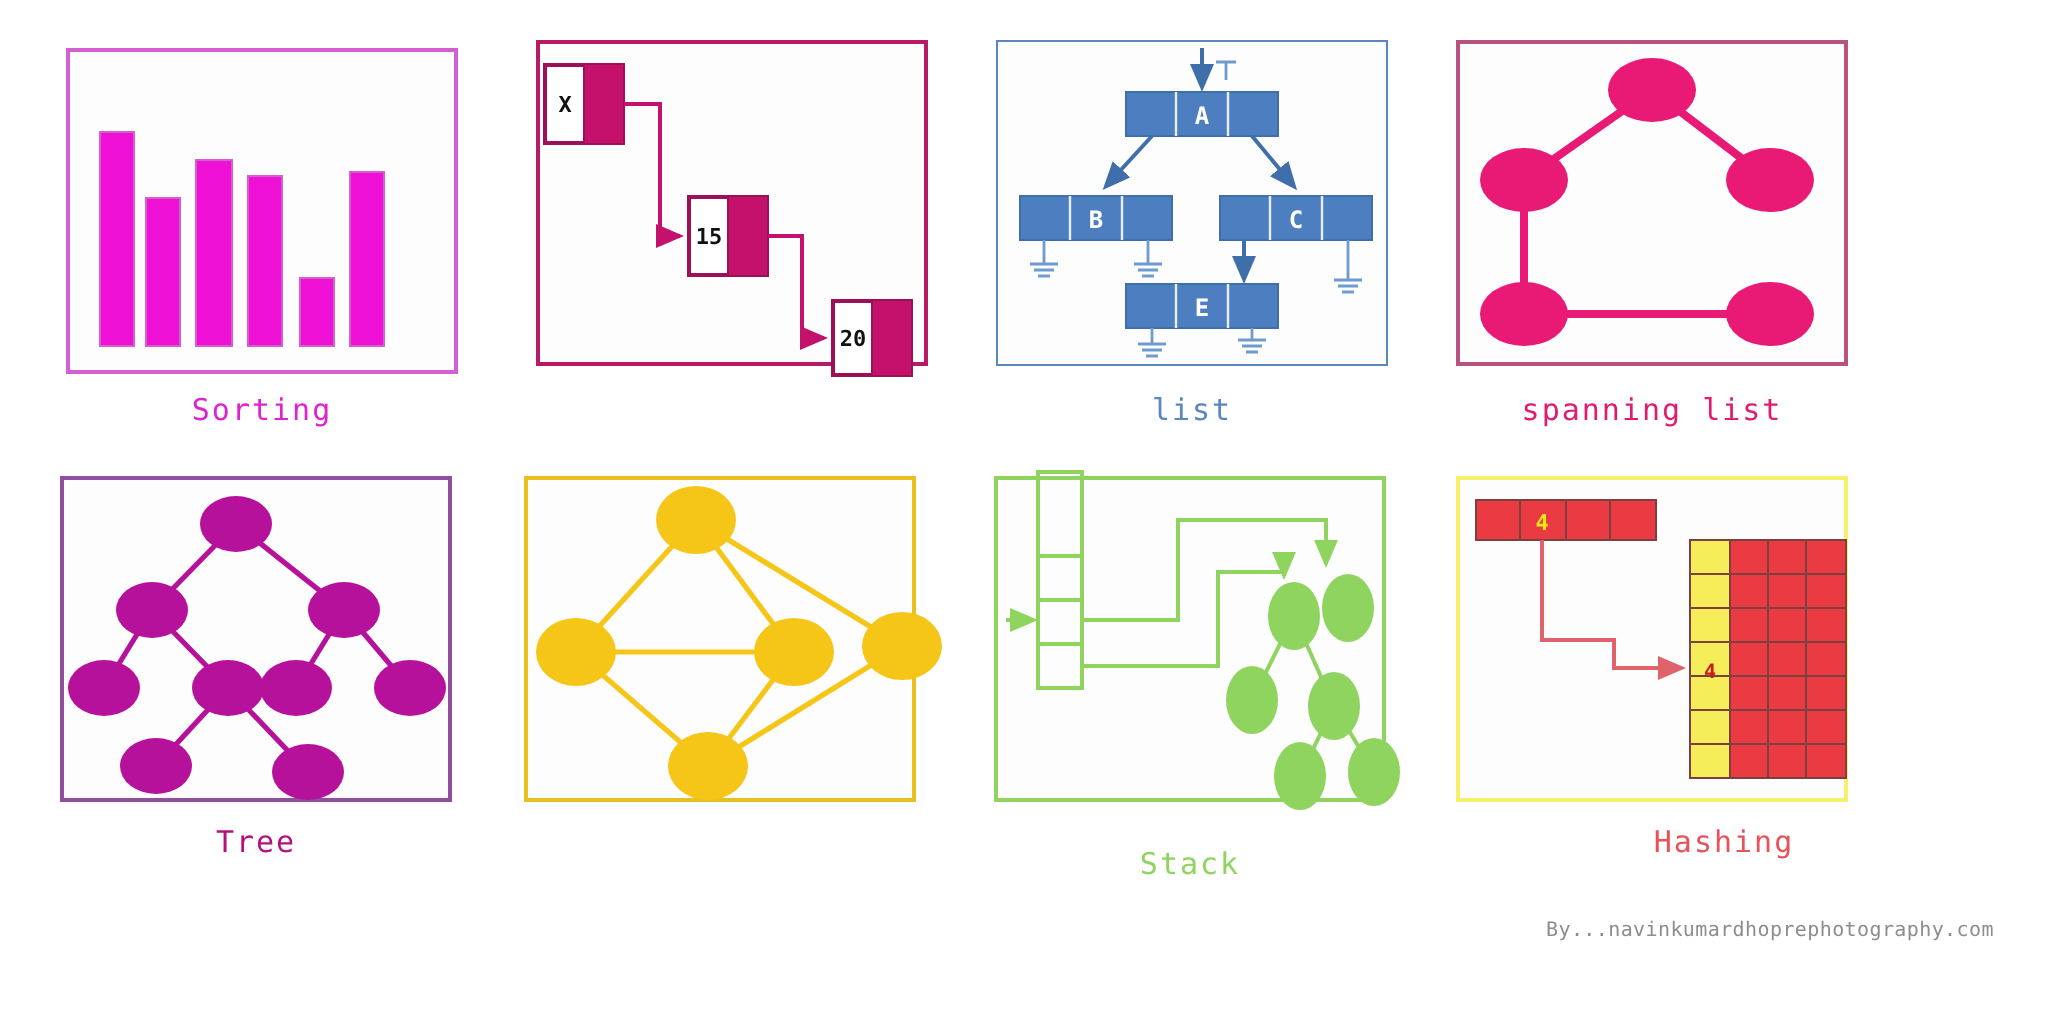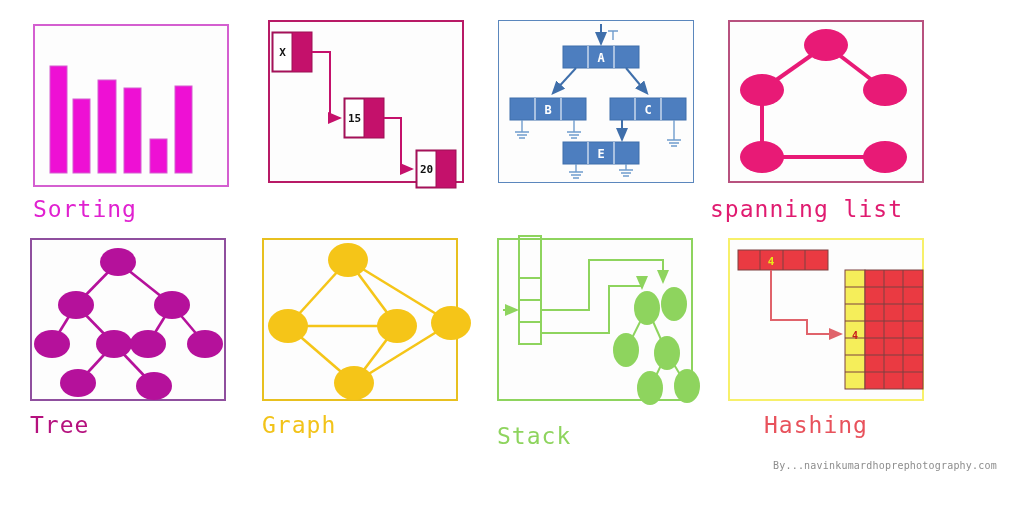--- a/index.html
+++ b/index.html
@@ -33,22 +33,23 @@
   }
   .panel-art {
     position: absolute;
     left: 0; top: 0;
     width: 100%;
     height: 100%;
   }
   .caption {
     position: absolute;
     width: 100%;
+    text-align: center;
     font-family: "DejaVu Sans Mono", "Liberation Mono", monospace;
-    font-size: 23px;
+    font-size: 15px;
     letter-spacing: 1px;
     white-space: nowrap;
   }
   .watermark {
     position: absolute;
     font-family: "DejaVu Sans Mono", "Liberation Mono", monospace;
     font-size: 10px;
     color: #8d8d8d;
     letter-spacing: 0.2px;
     white-space: nowrap;
@@ -158,20 +159,21 @@
 
       <g stroke="#6f9ccd" stroke-width="1.4" fill="none">
         <path d="M24,100 L24,112 M17,112 L31,112 M19,115 L29,115 M21,118 L27,118"></path>
         <path d="M76,100 L76,112 M69,112 L83,112 M71,115 L81,115 M73,118 L79,118"></path>
         <path d="M176,100 L176,120 M169,120 L183,120 M171,123 L181,123 M173,126 L179,126"></path>
         <path d="M78,144 L78,152 M71,152 L85,152 M73,155 L83,155 M75,158 L81,158"></path>
         <path d="M128,144 L128,150 M121,150 L135,150 M123,153 L133,153 M125,156 L131,156"></path>
       </g>
     </svg>
   </div>
+  <div class="caption" style="left:498px;top:196px;width:196px;color:#5b87bd;">list</div>
 
   <div class="cell" style="left:728px;top:20px;width:196px;height:163px;">
     <div class="panel-frame" style="border:2px solid #b8527f;"></div>
     <svg class="panel-art" viewBox="0 0 196 163" width="196" height="163">
       <g stroke="#e81a76" stroke-width="4" fill="none">
         <line x1="98" y1="25" x2="34" y2="70"></line>
         <line x1="98" y1="25" x2="157" y2="70"></line>
         <line x1="34" y1="70" x2="34" y2="137"></line>
         <line x1="34" y1="137" x2="157" y2="137"></line>
       </g>
@@ -228,21 +230,20 @@
       </g>
       <g fill="#f5c518">
         <ellipse cx="86" cy="22" rx="20" ry="17"></ellipse>
         <ellipse cx="26" cy="88" rx="20" ry="17"></ellipse>
         <ellipse cx="135" cy="88" rx="20" ry="17"></ellipse>
         <ellipse cx="189" cy="85" rx="20" ry="17"></ellipse>
         <ellipse cx="92" cy="145" rx="20" ry="17"></ellipse>
       </g>
     </svg>
   </div>
-  <div class="caption" style="left:262px;top:412px;width:196px;color:#f2c319;">Graph</div>
 
   <div class="cell" style="left:497px;top:238px;width:196px;height:163px;">
     <div class="panel-frame" style="border:2px solid #8ed45e;"></div>
     <svg class="panel-art" viewBox="0 0 196 163" width="196" height="163">
       <defs>
         <marker id="arrST" markerWidth="7" markerHeight="7" refX="6" refY="3" orient="auto">
           <path d="M0,0 L7,3 L0,6 z" fill="#8ed45e"></path>
         </marker>
       </defs>
 

